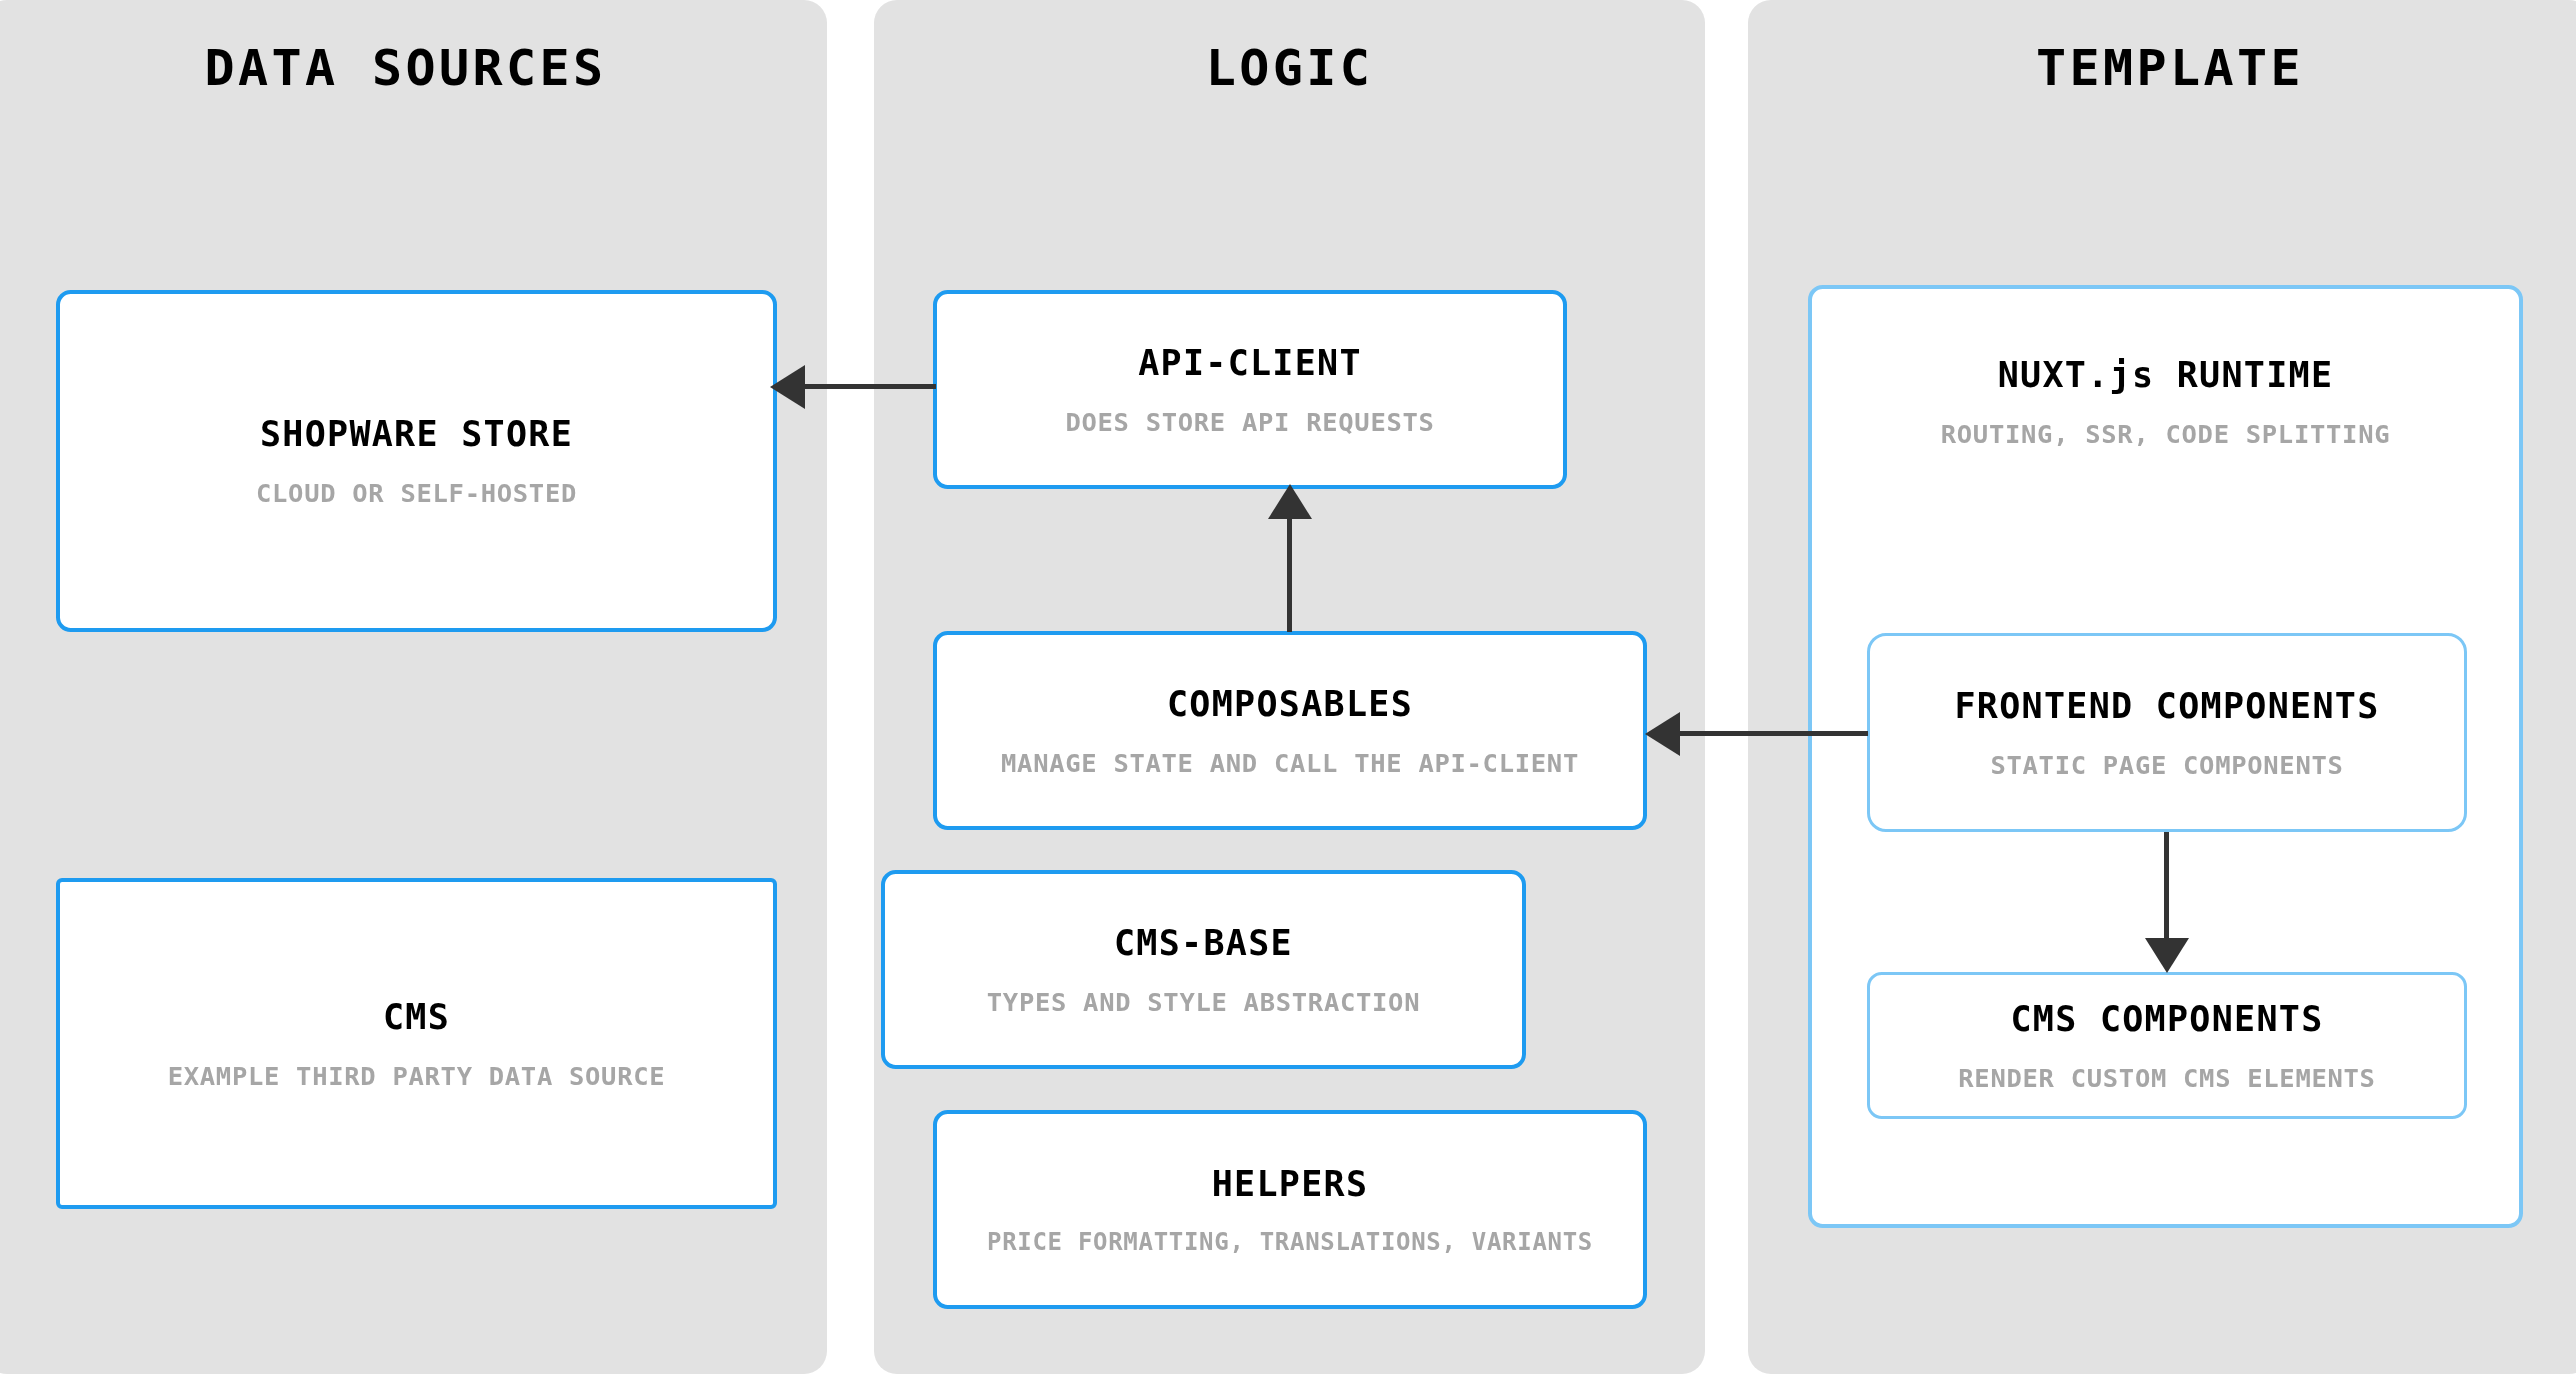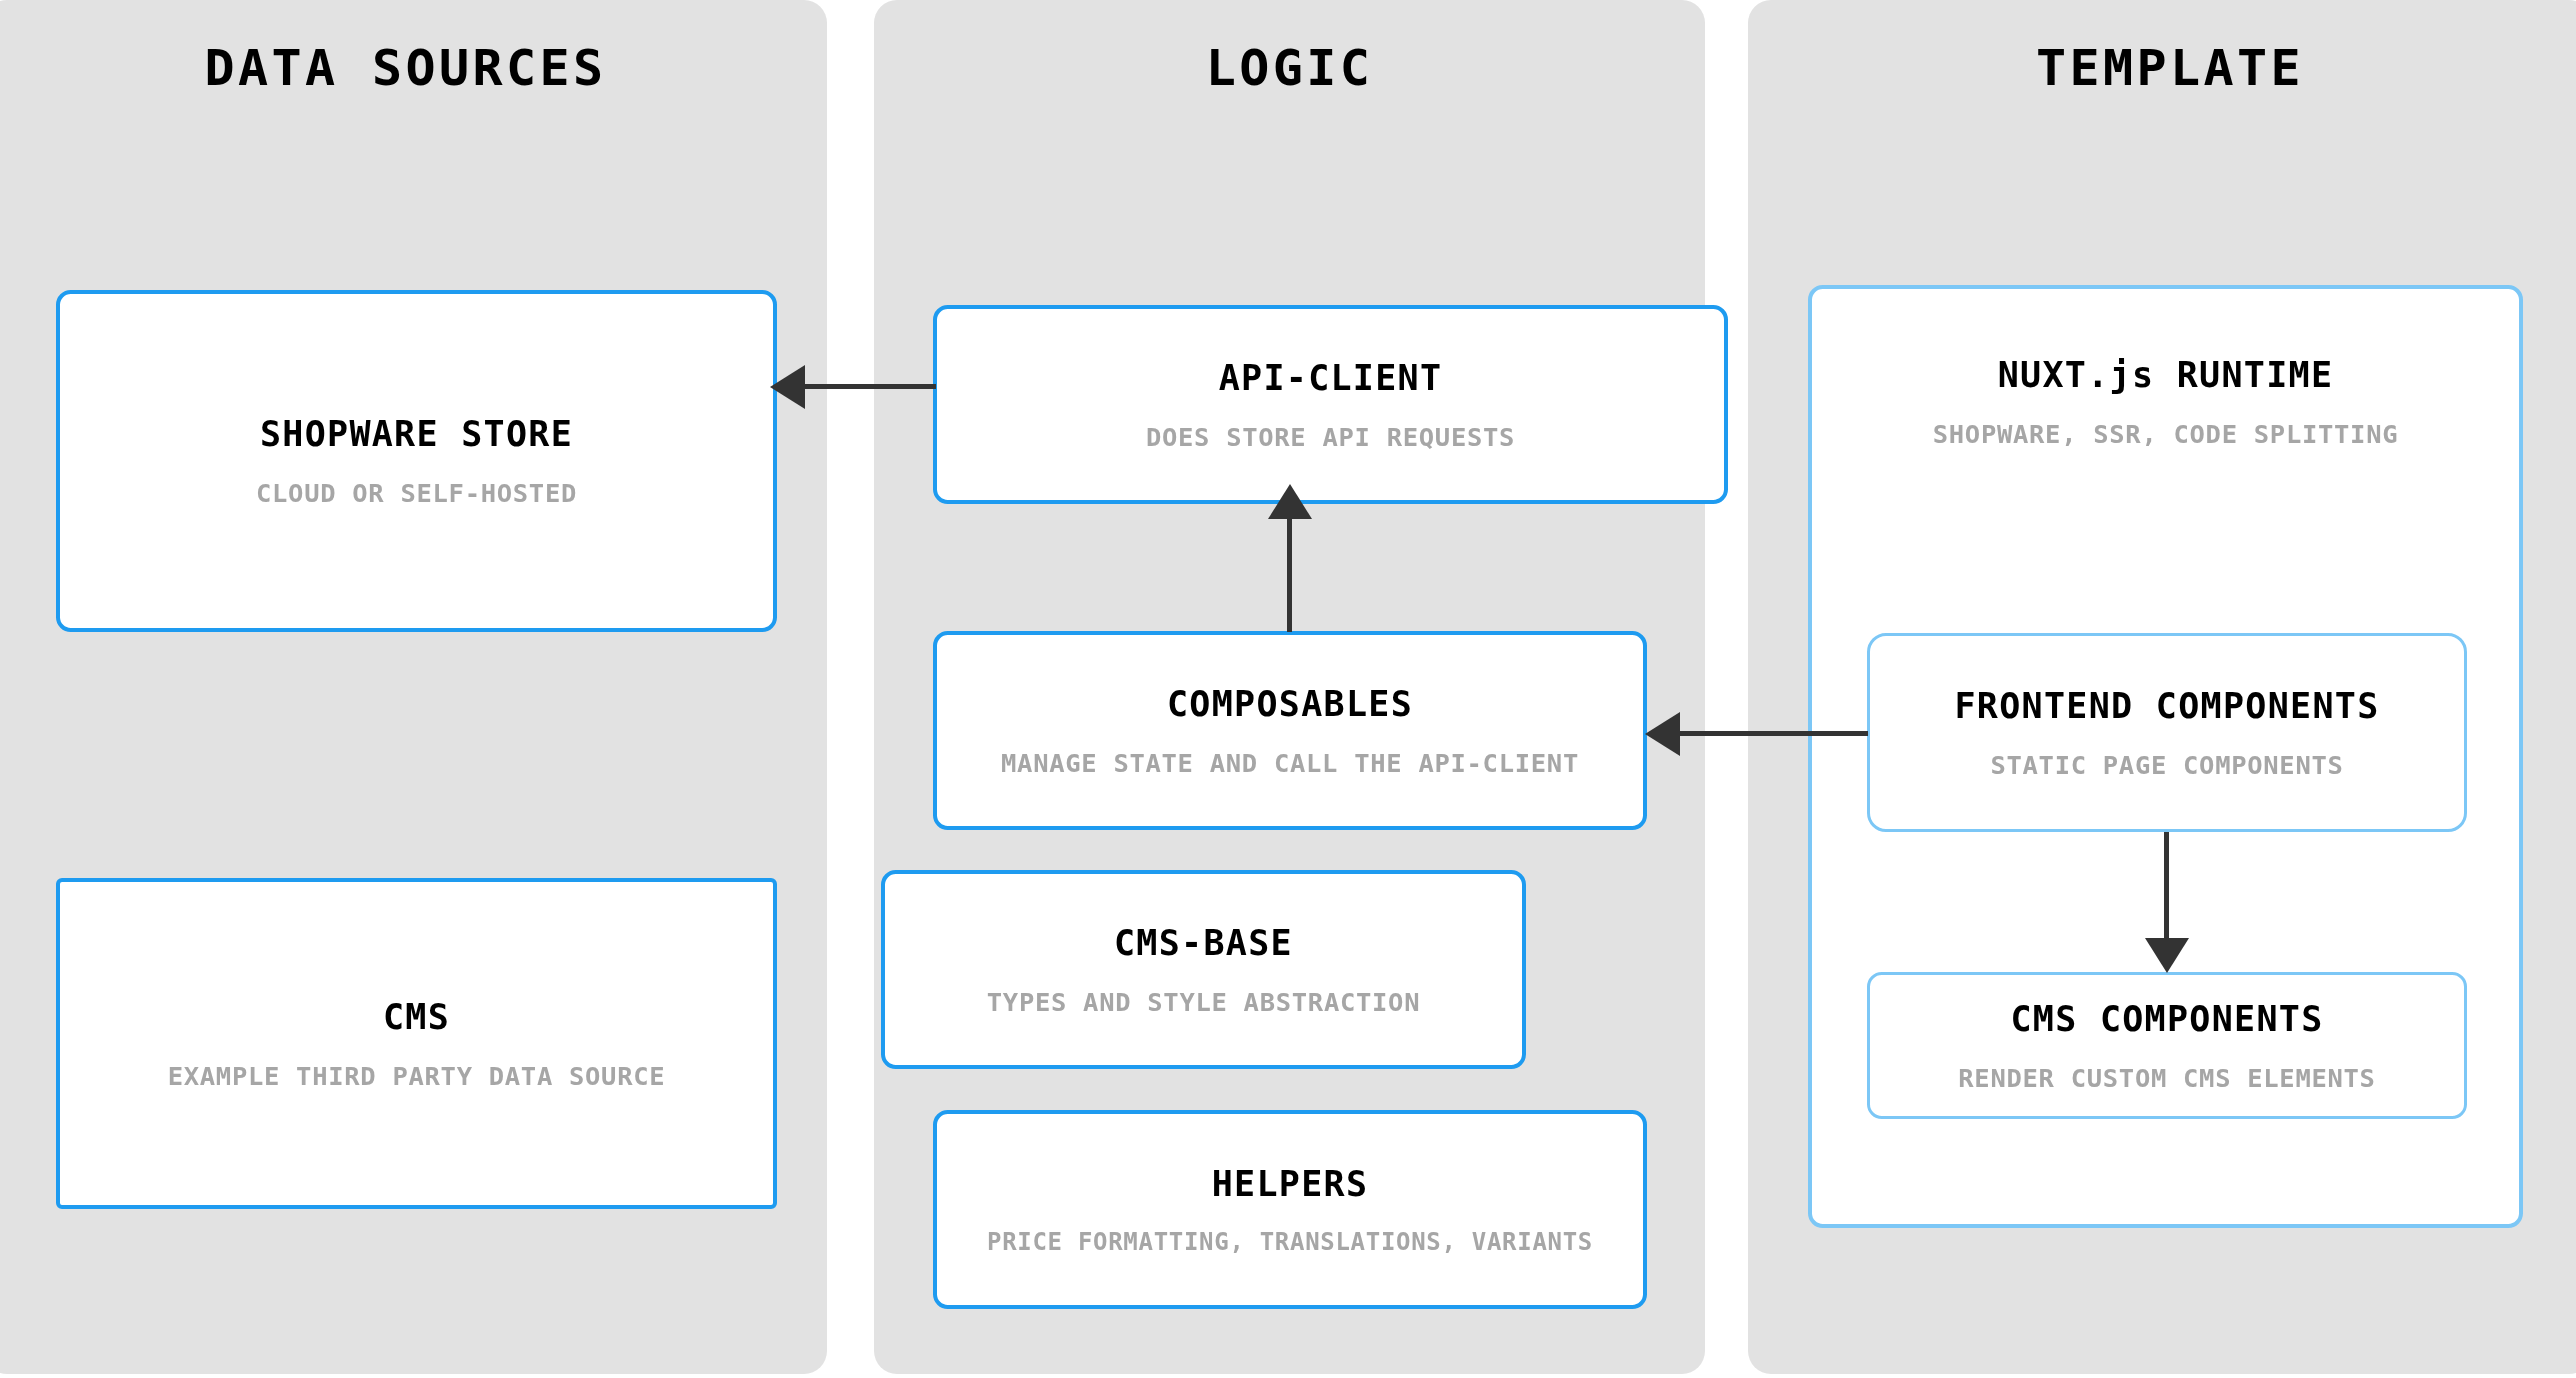--- a/index.html
+++ b/index.html
@@ -129,21 +129,21 @@
 
   <div class="card" style="left: 56px; top: 878px; width: 721px; height: 331px; border-radius: 6px;">
     <div class="card-title">CMS</div>
     <div class="card-sub">EXAMPLE THIRD PARTY DATA SOURCE</div>
   </div>
 
   <div class="column" id="col-logic">
     <div class="col-title" style="top: 39px;">LOGIC</div>
   </div>
 
-  <div class="card" style="left: 933px; top: 290px; width: 795px; height: 199px; margin-top: 15px;">
+  <div class="card" style="left: 933px; top: 290px; width: 634px; height: 199px;">
     <div class="card-title">API-CLIENT</div>
     <div class="card-sub">DOES STORE API REQUESTS</div>
   </div>
 
   <div class="card" style="left: 933px; top: 631px; width: 714px; height: 199px;">
     <div class="card-title">COMPOSABLES</div>
     <div class="card-sub">MANAGE STATE AND CALL THE API-CLIENT</div>
   </div>
 
   <div class="card" style="left: 881px; top: 870px; width: 645px; height: 199px;">
@@ -155,21 +155,21 @@
     <div class="card-title">HELPERS</div>
     <div class="card-sub tight">PRICE FORMATTING, TRANSLATIONS, VARIANTS</div>
   </div>
 
   <div class="column" id="col-template">
     <div class="col-title" style="top: 39px;">TEMPLATE</div>
   </div>
 
   <div class="card nested-wrap" style="left: 1808px; top: 285px; width: 715px; height: 943px;">
     <div class="card-title" style="margin-top: 66px;">NUXT.js RUNTIME</div>
-    <div class="card-sub">SHOPWARE, SSR, CODE SPLITTING</div>
+    <div class="card-sub">ROUTING, SSR, CODE SPLITTING</div>
   </div>
 
   <div class="card subtle" style="left: 1867px; top: 633px; width: 600px; height: 199px; border-radius: 19px;">
     <div class="card-title">FRONTEND COMPONENTS</div>
     <div class="card-sub">STATIC PAGE COMPONENTS</div>
   </div>
 
   <div class="card subtle" style="left: 1867px; top: 972px; width: 600px; height: 147px;">
     <div class="card-title">CMS COMPONENTS</div>
     <div class="card-sub">RENDER CUSTOM CMS ELEMENTS</div>

